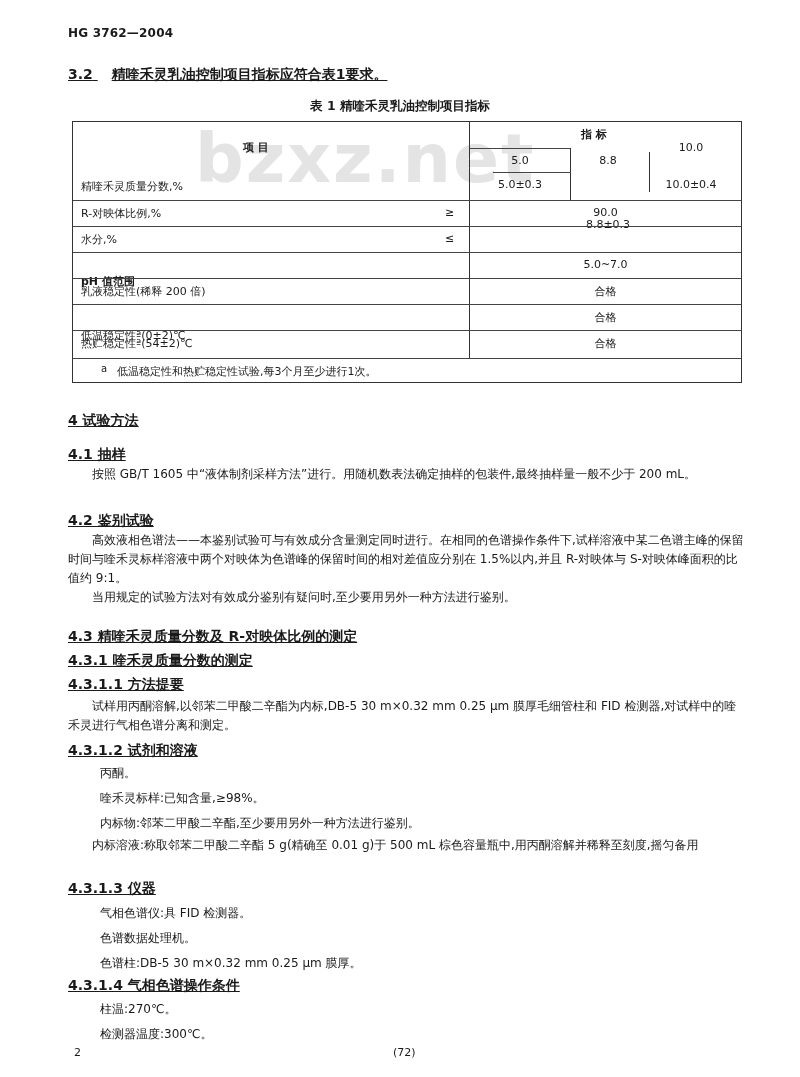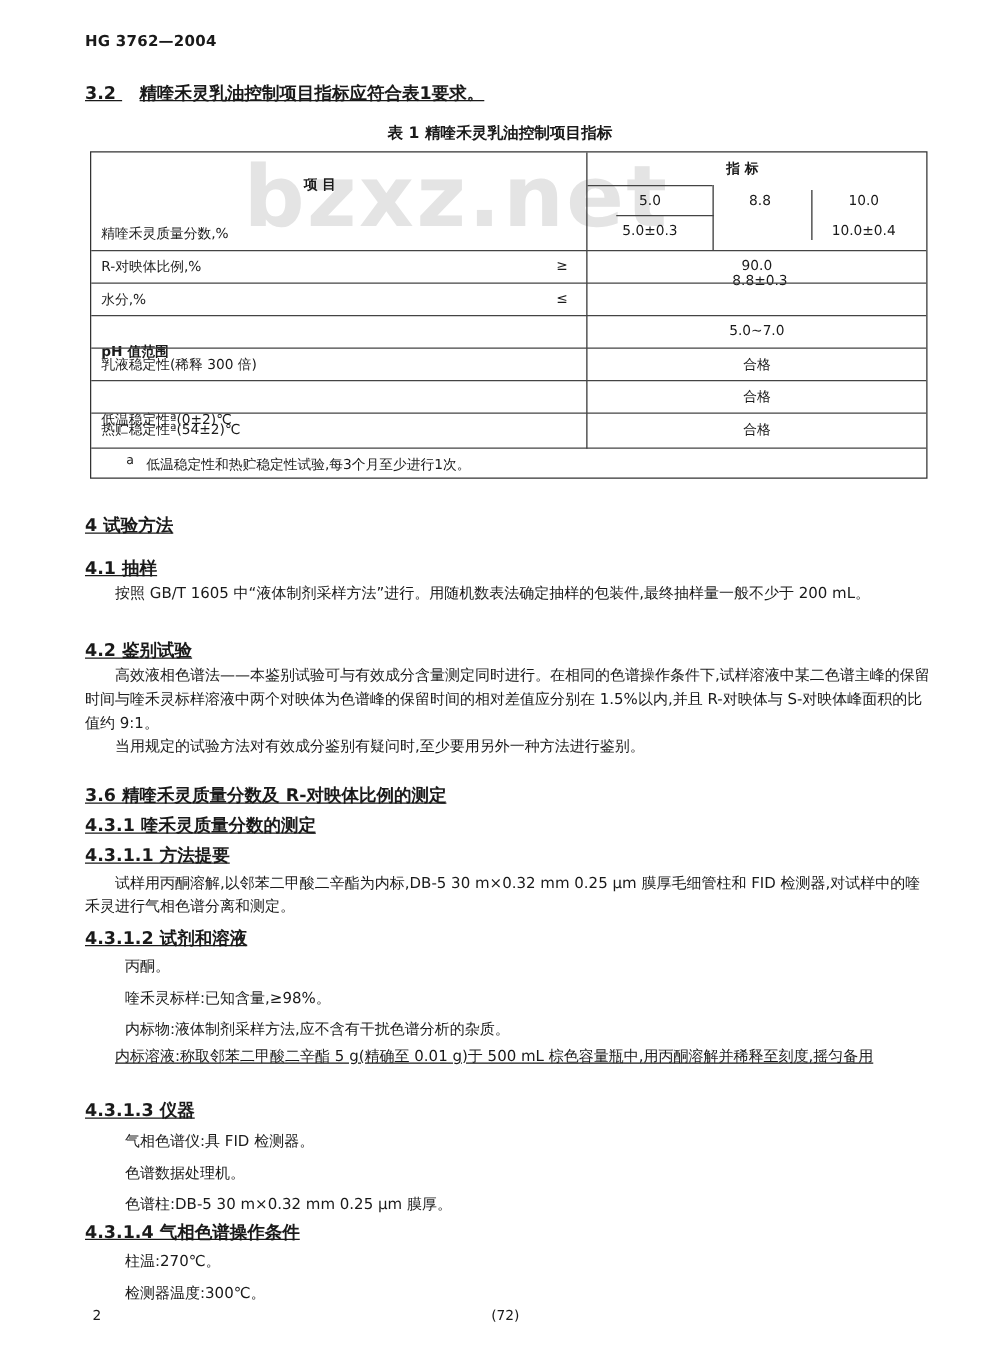--- a/index.html
+++ b/index.html
@@ -41,21 +41,21 @@
 <div class="abs watermark">bzxz.net</div>
 
 <div class="abs tbl">
   <div class="vdiv" style="height:237px;"></div>
 
   <div class="cell" style="left:170px; top:18px; font-weight:bold;">项    目</div>
   <div class="cell" style="left:508px; top:5px; font-weight:bold;">指    标</div>
   <div class="hline" style="left:397px; width:100px; top:26px;"></div>
   <div class="cell center" style="left:397px; width:100px; top:32px;">5.0</div>
   <div class="cell center" style="left:500px; width:70px; top:32px;">8.8</div>
-  <div class="cell center" style="left:578px; width:80px; top:32px;">10.0</div>
+  <div class="cell center" style="left:578px; width:80px; top:19px;">10.0</div>
   <div style="position:absolute; left:497px; top:26px; width:1.3px; height:52px; background:#333;"></div>
   <div style="position:absolute; left:576px; top:30px; width:1.3px; height:40px; background:#333;"></div>
   <div class="hline" style="left:420px; width:78px; top:50px;"></div>
 
   <div class="cell" style="left:8px; top:57px;">精喹禾灵质量分数,%</div>
   <div class="cell center" style="left:397px; width:100px; top:56px;">5.0±0.3</div>
   <div class="cell center" style="left:500px; width:70px; top:56px;margin-top:40px;">8.8±0.3</div>
   <div class="cell center" style="left:578px; width:80px; top:56px;text-align:center;">10.0±0.4</div>
   <div class="hline" style="left:0; width:668px; top:78px;"></div>
 
@@ -65,21 +65,21 @@
   <div class="hline" style="left:0; width:668px; top:104px;"></div>
 
   <div class="cell" style="left:8px; top:110px;">水分,%</div>
   <div class="cell" style="left:372px; top:110px;">≤</div>
   <div class="hline" style="left:0; width:668px; top:130px;"></div>
 
   <div class="cell" style="left:8px; top:152px;font-weight:bold;">pH 值范围</div>
   <div class="cell center" style="left:397px; width:271px; top:136px;">5.0~7.0</div>
   <div class="hline" style="left:0; width:668px; top:156px;"></div>
 
-  <div class="cell" style="left:8px; top:162px;">乳液稳定性(稀释 300 倍)</div>
+  <div class="cell" style="left:8px; top:162px;">乳液稳定性(稀释 200 倍)</div>
   <div class="cell center" style="left:397px; width:271px; top:162px;">合格</div>
   <div class="hline" style="left:0; width:668px; top:182px;"></div>
 
   <div class="cell" style="left:8px; top:188px;margin-top:18px;">低温稳定性ª(0±2)℃</div>
   <div class="cell center" style="left:397px; width:271px; top:188px;">合格</div>
   <div class="hline" style="left:0; width:668px; top:208px;"></div>
 
   <div class="cell" style="left:8px; top:214px;">热贮稳定性ª(54±2)℃</div>
   <div class="cell center" style="left:397px; width:271px; top:214px;">合格</div>
   <div class="hline" style="left:0; width:668px; top:236px;"></div>
@@ -90,30 +90,30 @@
 
 <div class="abs clause bold" style="left:68px; top:412px;">4  试验方法</div>
 
 <div class="abs clause bold" style="left:68px; top:446px;">4.1  抽样</div>
 <div class="abs para indent" style="left:68px; top:465px; width:676px;">按照 GB/T 1605 中“液体制剂采样方法”进行。用随机数表法确定抽样的包装件,最终抽样量一般不少于 200 mL。</div>
 
 <div class="abs clause bold" style="left:68px; top:512px;">4.2  鉴别试验</div>
 <div class="abs para indent" style="left:68px; top:531px; width:676px;">高效液相色谱法——本鉴别试验可与有效成分含量测定同时进行。在相同的色谱操作条件下,试样溶液中某二色谱主峰的保留时间与喹禾灵标样溶液中两个对映体为色谱峰的保留时间的相对差值应分别在 1.5%以内,并且 R-对映体与 S-对映体峰面积的比值约 9:1。</div>
 <div class="abs para indent" style="left:68px; top:588px; width:676px;">当用规定的试验方法对有效成分鉴别有疑问时,至少要用另外一种方法进行鉴别。</div>
 
-<div class="abs clause bold" style="left:68px; top:628px;">3.6  精喹禾灵质量分数及 R-对映体比例的测定</div>
+<div class="abs clause bold" style="left:68px; top:628px;">4.3  精喹禾灵质量分数及 R-对映体比例的测定</div>
 <div class="abs clause bold" style="left:68px; top:652px;">4.3.1  喹禾灵质量分数的测定</div>
 <div class="abs clause bold" style="left:68px; top:676px;">4.3.1.1  方法提要</div>
 <div class="abs para indent" style="left:68px; top:697px; width:676px;">试样用丙酮溶解,以邻苯二甲酸二辛酯为内标,DB-5 30 m×0.32 mm 0.25 μm 膜厚毛细管柱和 FID 检测器,对试样中的喹禾灵进行气相色谱分离和测定。</div>
 
 <div class="abs clause bold" style="left:68px; top:742px;">4.3.1.2  试剂和溶液</div>
 <div class="abs para" style="left:100px; top:764px;">丙酮。</div>
 <div class="abs para" style="left:100px; top:789px;">喹禾灵标样:已知含量,≥98%。</div>
-<div class="abs para" style="left:100px; top:814px;">内标物:液体制剂采样方法,应不含有干扰色谱分析的杂质。</div>
-<div class="abs para indent" style="left:68px; top:836px; width:676px;text-decoration:underline;">内标溶液:称取邻苯二甲酸二辛酯 5 g(精确至 0.01 g)于 500 mL 棕色容量瓶中,用丙酮溶解并稀释至刻度,摇匀备用</div>
+<div class="abs para" style="left:100px; top:814px;">内标物:邻苯二甲酸二辛酯,至少要用另外一种方法进行鉴别。</div>
+<div class="abs para indent" style="left:68px; top:836px; width:676px;">内标溶液:称取邻苯二甲酸二辛酯 5 g(精确至 0.01 g)于 500 mL 棕色容量瓶中,用丙酮溶解并稀释至刻度,摇匀备用</div>
 
 <div class="abs clause bold" style="left:68px; top:880px;">4.3.1.3  仪器</div>
 <div class="abs para" style="left:100px; top:904px;">气相色谱仪:具 FID 检测器。</div>
 <div class="abs para" style="left:100px; top:929px;">色谱数据处理机。</div>
 <div class="abs para" style="left:100px; top:954px;">色谱柱:DB-5 30 m×0.32 mm 0.25 μm 膜厚。</div>
 
 <div class="abs clause bold" style="left:68px; top:977px;">4.3.1.4  气相色谱操作条件</div>
 <div class="abs para" style="left:100px; top:1000px;">柱温:270℃。</div>
 <div class="abs para" style="left:100px; top:1025px;">检测器温度:300℃。</div>
 

